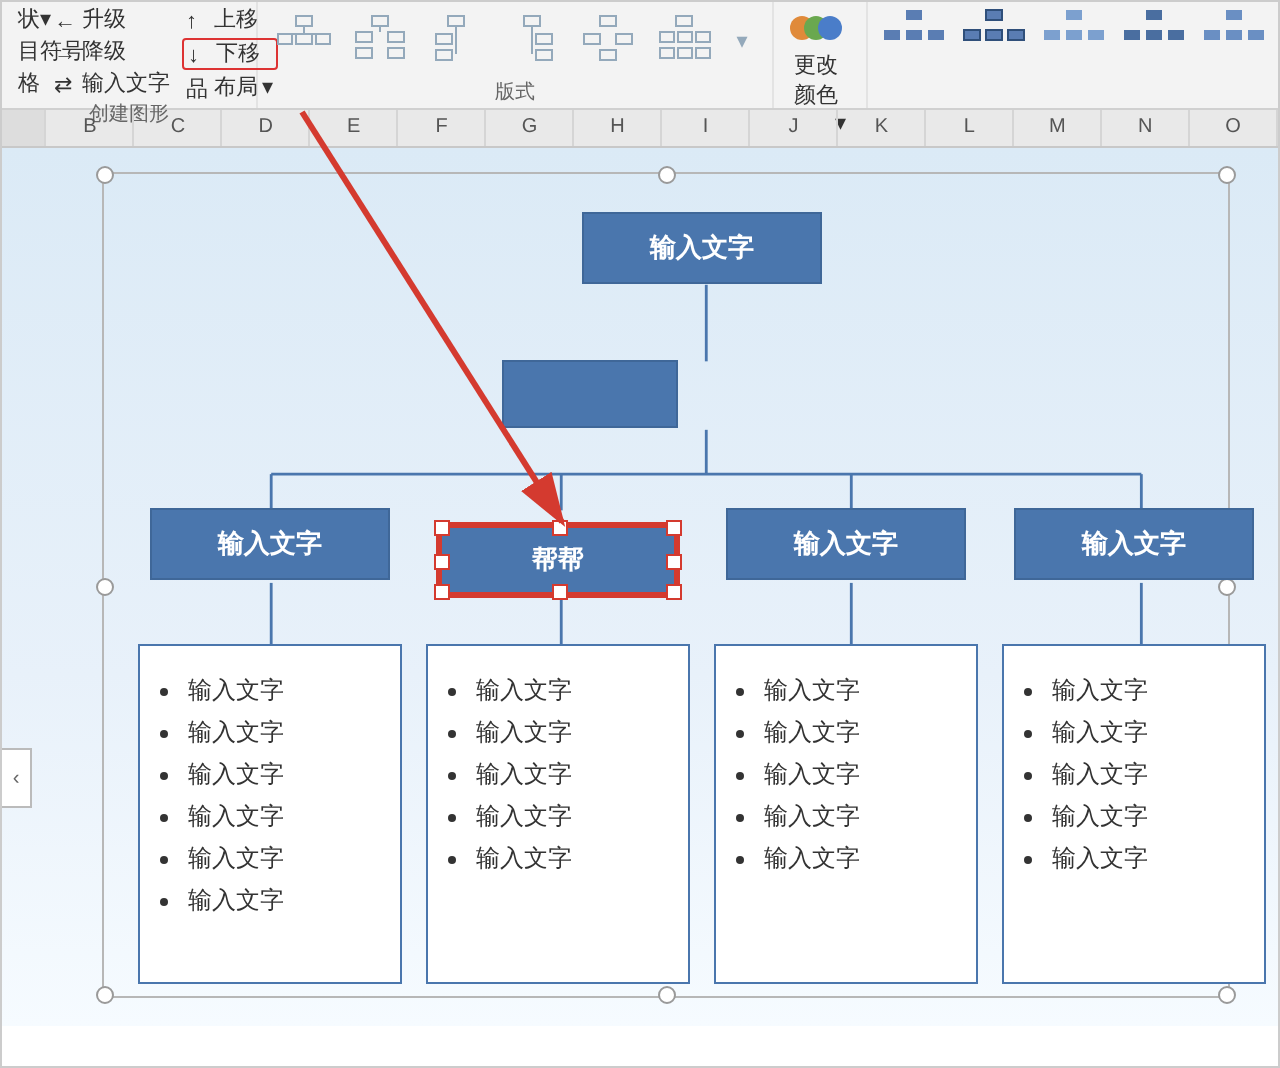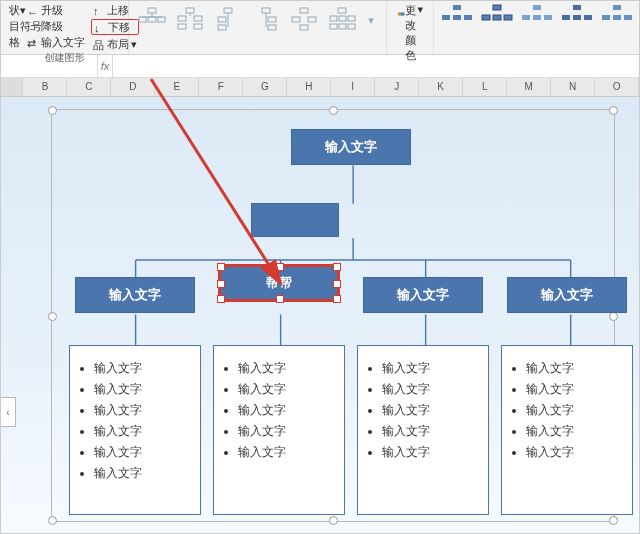--- a/index.html
+++ b/index.html
@@ -10,21 +10,21 @@
   .grp{border-right:1px solid #e3e3e3;padding:2px 6px 0 6px;display:flex;flex-direction:column;justify-content:space-between;}
   .grp-body{display:flex;gap:4px;align-items:flex-start;}
   .grp-title{font-size:10px;color:#666;text-align:center;line-height:14px;}
   .btn{display:flex;align-items:center;gap:2px;font-size:11px;color:#333;line-height:14px;padding:0 2px;white-space:nowrap;}
   .btn .ico{width:12px;height:12px;display:inline-block;}
   .stack{display:flex;flex-direction:column;gap:2px;}
   .highlight{border:1.5px solid #d33;border-radius:2px;padding:0 2px;}
   
   .style-btn{width:32px;height:32px;border:1px solid transparent;display:flex;align-items:center;justify-content:center;color:#94a9bb;}
   .style-btn svg{width:28px;height:26px;}
-  .big-btn{display:flex;flex-direction:row;align-items:flex-start;font-size:11px;color:#333;padding:0 4px;}
+  .big-btn{display:flex;flex-direction:column;align-items:flex-end;font-size:11px;color:#333;padding:0 4px;}
   .big-btn .ico-big{width:30px;height:22px;}
   .smartart-grp{flex:1;}
   .smartart-grp .row{display:flex;gap:6px;align-items:center;}
   .sa-style{width:34px;height:30px;color:#5a7db3;}
   .sa-style svg{width:34px;height:30px;}
 
   
   .subbar{height:22px;border-bottom:1px solid #d9d9d9;display:flex;align-items:center;font-size:11px;color:#555;}
   .namebox{width:84px;border-right:1px solid #d9d9d9;height:100%;display:flex;align-items:center;padding:0 6px;}
   .fx{width:14px;text-align:center;font-style:italic;color:#777;border-right:1px solid #d9d9d9;height:100%;line-height:22px;}
@@ -161,20 +161,21 @@
               <rect x="2" y="9" width="7" height="5" fill="none" stroke="currentColor"></rect>
               <rect x="11" y="9" width="7" height="5" fill="none" stroke="currentColor"></rect>
               <rect x="20" y="9" width="7" height="5" fill="none" stroke="currentColor"></rect>
               <rect x="2" y="17" width="7" height="5" fill="none" stroke="currentColor"></rect>
               <rect x="11" y="17" width="7" height="5" fill="none" stroke="currentColor"></rect>
               <rect x="20" y="17" width="7" height="5" fill="none" stroke="currentColor"></rect>
             </svg>
           </div>
         <div class="style-btn" style="width:14px">▾</div>
       </div>
+      <div class="grp-title">版式</div>
     </div>
 
     <div class="grp" style="min-width:34px">
       <div class="big-btn">
         <svg class="ico-big" viewBox="0 0 30 22">
             <circle cx="8" cy="11" r="6" fill="#e08a3a"></circle>
             <circle cx="15" cy="11" r="6" fill="#6aa84f"></circle>
             <circle cx="22" cy="11" r="6" fill="#4a7dc9"></circle>
           </svg>
         <span>更改颜色</span>
@@ -212,25 +213,20 @@
         <div class="sa-style"><svg viewBox="0 0 34 30">
               <rect x="13" y="2" width="8" height="5" fill="#6a8fc3"></rect>
               <rect x="2" y="12" width="8" height="5" fill="#6a8fc3"></rect>
               <rect x="13" y="12" width="8" height="5" fill="#6a8fc3"></rect>
               <rect x="24" y="12" width="8" height="5" fill="#6a8fc3"></rect>
             </svg></div>
       </div>
     </div>
   </div>
 
-  <div class="subbar">
-    <div class="namebox"></div>
-    <div class="fx">fx</div>
-    <div class="fxarea"></div>
-  </div>
 
   <div class="colhdr" id="colhdr">
       <div class="ch" style="width: 22px;"></div>
       <div class="ch" style="width: 44px;">B</div>
       <div class="ch" style="width: 44px;">C</div>
       <div class="ch" style="width: 44px;">D</div>
       <div class="ch" style="width: 44px;">E</div>
       <div class="ch" style="width: 44px;">F</div>
       <div class="ch" style="width: 44px;">G</div>
       <div class="ch" style="width: 44px;">H</div>
@@ -272,21 +268,21 @@
           <line x1="372" y1="204" x2="372" y2="236"></line>
           <line x1="516" y1="204" x2="516" y2="236"></line>
         </g>
       </svg>
 
       <div class="node" style="left:240px;top:20px;width:120px;height:36px">输入文字</div>
 
       <div class="node plain" style="left:200px;top:94px;width:88px;height:34px"></div>
 
       <div class="node" style="left:24px; top:168px;width:120px;height:36px">输入文字</div>
-      <div class="node selected" style="left:168px;top:156px;width:120px;height:36px">
+      <div class="node selected" style="left:168px;top:176px;width:120px;height:36px">
         <span>帮帮</span>
         <div class="sel-node-handle tl"></div>
         <div class="sel-node-handle t"></div>
         <div class="sel-node-handle tr"></div>
         <div class="sel-node-handle l"></div>
         <div class="sel-node-handle r"></div>
         <div class="sel-node-handle bl"></div>
         <div class="sel-node-handle b"></div>
         <div class="sel-node-handle br"></div>
       </div>

